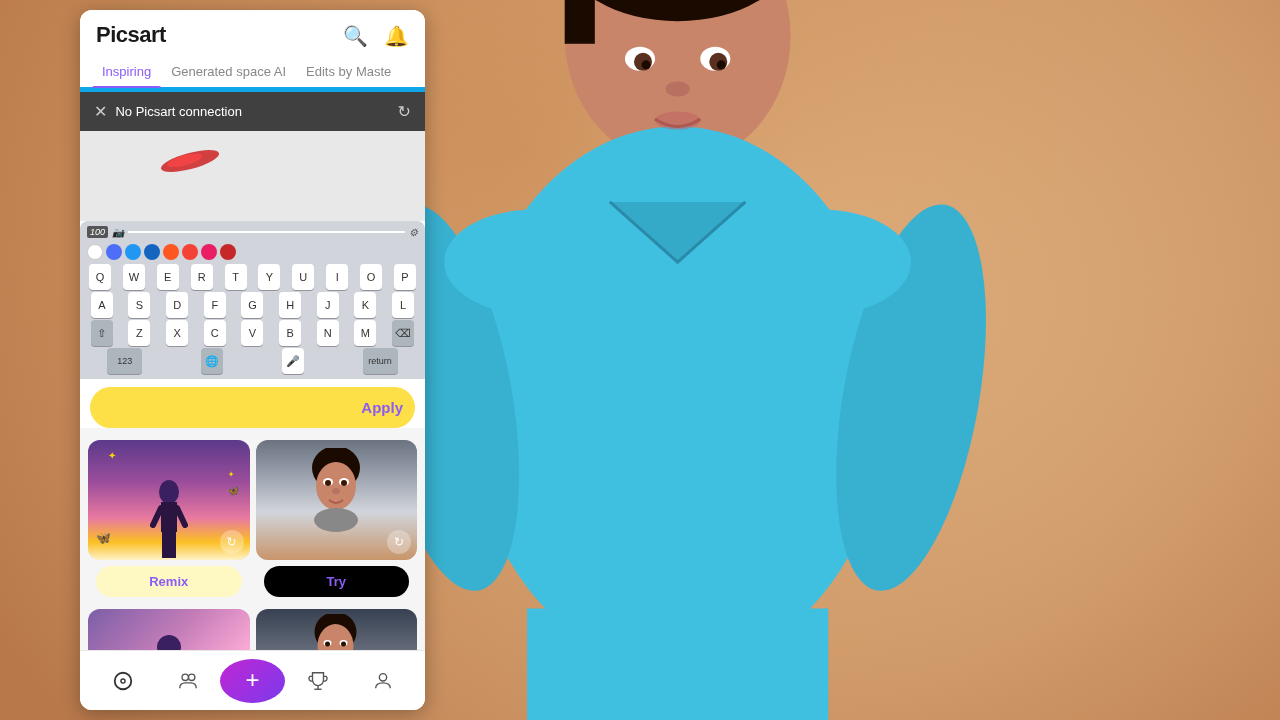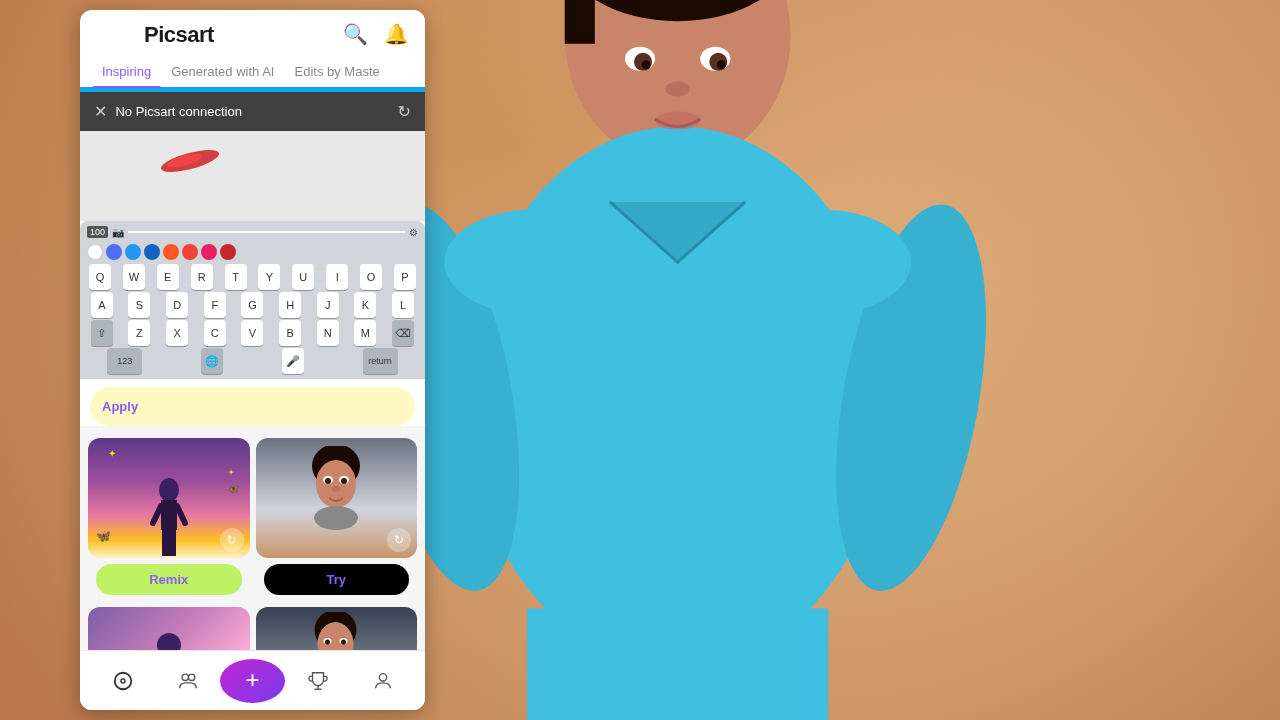--- a/index.html
+++ b/index.html
@@ -32,25 +32,24 @@
       background: #fff;
       border-radius: 12px;
       z-index: 10;
       overflow: hidden;
       box-shadow: 0 4px 20px rgba(0,0,0,0.3);
     }
 
     
     .app-header {
       display: flex;
-      align-items: flex-start;
+      align-items: flex-end;
       justify-content: space-between;
       padding: 12px 16px 8px;
       background: #fff;
-      margin-left: 48px;
     }
 
     .logo {
       font-size: 22px;
       font-weight: 800;
       color: #1a1a1a;
       letter-spacing: -0.5px;
     }
 
     .header-icons {
@@ -184,28 +183,28 @@
       padding: 0 4px;
       font-size: 9px;
     }
 
     
     .apply-btn {
       display: block;
       width: calc(100% - 20px);
       margin: 8px 10px;
       padding: 12px;
-      background: #fef9c3;
+      background: #fde047;
       color: #8b5cf6;
       border: none;
       border-radius: 25px;
-      font-size: 13px;
+      font-size: 15px;
       font-weight: 600;
       cursor: pointer;
-      text-align: left;
+      text-align: right;
     }
 
     
     .cards-section {
       padding: 4px 8px;
     }
 
     .card-row {
       display: flex;
       gap: 6px;
@@ -244,21 +243,21 @@
       color: #8b5cf6;
       border: none;
       border-radius: 20px;
       font-size: 13px;
       font-weight: 600;
       cursor: pointer;
       text-align: center;
     }
 
     .card-btn.remix-btn {
-      background: #bef264;
+      background: #fef9c3;
       color: #8b5cf6;
       text-align: center;
     }
 
     
     .bottom-nav {
       position: absolute;
       bottom: 0; left: 0; right: 0;
       height: 60px;
       background: #fff;
@@ -366,21 +365,21 @@
       <span class="header-icon">🔍</span>
       <span class="header-icon">🔔</span>
     </div>
   </div>
 
   <div class="tabs">
     <div class="tab active">
       <span>Inspiring</span>
     </div>
     <div class="tab">
-      <span>Generated with AI</span>
+      <span>Generated space AI</span>
     </div>
     <div class="tab">
       <span>Edits by Maste</span>
     </div>
   </div>
 
   <div class="error-bar">
     <div class="error-bar-left">
       <span class="error-close">✕</span>
       <span>No Picsart connection</span>
@@ -396,21 +395,21 @@
         <div class="top-image-area">
 
           <svg width="70" height="30" style="position:absolute;top:15px;left:75px;transform:rotate(-15deg);">
             <ellipse cx="35" cy="15" rx="30" ry="8" fill="#cc2222" opacity="0.85"></ellipse>
             <ellipse cx="30" cy="13" rx="18" ry="5" fill="#ff4444" opacity="0.7"></ellipse>
           </svg>
         </div>
 
         <div class="keyboard-overlay" style="position:relative;left:0;top:0;width:100%;background:#d1d5db;padding:3px;">
 
-          <div style="display:flex;align-items:center;gap:4px;padding:2px 4px;background:#d1d5db;margin-bottom:2px;">
+          <div style="display:flex;align-items:center;gap:4px;padding:2px 4px;background:#d1d5db;margin-bottom:2px;font-style:italic;">
             <span style="font-size:9px;background:#555;color:#fff;padding:1px 3px;border-radius:2px;">100</span>
             <span style="font-size:10px;color:#555;">📷</span>
             <span style="font-size:10px;background:#fff;border-radius:3px;padding:1px 4px;flex:1;"></span>
             <span style="font-size:10px;color:#555;">⚙</span>
           </div>
 
           <div style="display:flex;gap:3px;align-items:center;padding:2px 4px;margin-bottom:2px;">
             <span style="width:16px;height:16px;border-radius:50%;background:#fff;border:1px solid #ccc;display:inline-block;"></span>
             <span style="width:16px;height:16px;border-radius:50%;background:#4f6ef7;display:inline-block;"></span>
             <span style="width:16px;height:16px;border-radius:50%;background:#2196f3;display:inline-block;"></span>

